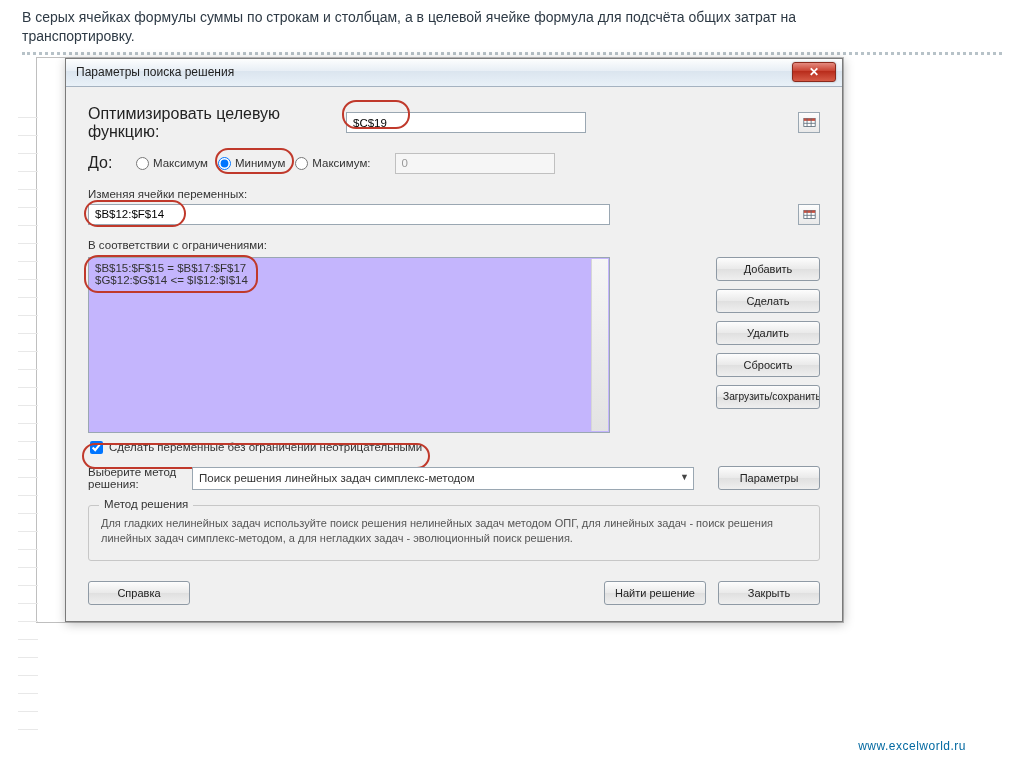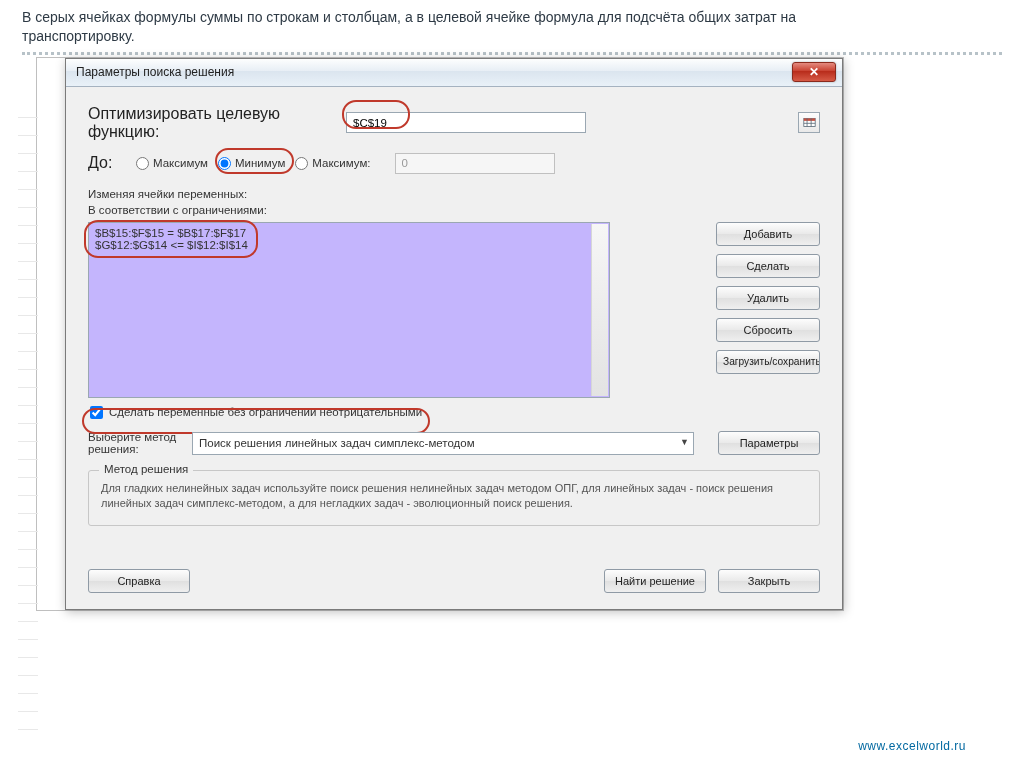--- a/index.html
+++ b/index.html
@@ -204,21 +204,21 @@
     font-size: 11px;
     color: #555;
     line-height: 1.35;
   }
   .btn-row-bottom{
     display:flex;
     margin-top: 20px;
     align-items: center;
   }
   .btn-spacer{ flex:1; }
-  .bottom-btn { width: 102px; margin-top: 23px; }
+  .bottom-btn { width: 102px; }
   .watermark{
     position:absolute;
     right: 58px;
     bottom: 14px;
     font-size: 12px;
     color: #0369a1;
     letter-spacing:.5px;
     font-family: Arial, sans-serif;
   }
   
@@ -281,20 +281,33 @@
           </label>
           <label class="radio-wrap">
             <input type="radio" name="tgt" style="">
             <span>Максимум:</span>
           </label>
           <input class="val-input" disabled="" value="0" style="">
           <div class="hl" style="left:127px; top:-5px; width:79px; height:26px;"></div>
         </div>
 
         <div class="section-lbl">Изменяя ячейки переменных:</div>
+        <div class="row" style="margin-bottom:14px; position:relative;">
+          <input class="wide-input" value="$B$12:$F$14" style="">
+          <div class="ref-btn">
+            <svg viewBox="0 0 16 12">
+                <rect x="1" y="1" width="14" height="10" fill="#fff" stroke="#5a6a78"></rect>
+                <rect x="1" y="1" width="14" height="3" fill="#c75040"></rect>
+                <line x1="5" y1="1" x2="5" y2="11" stroke="#5a6a78"></line>
+                <line x1="10" y1="1" x2="10" y2="11" stroke="#5a6a78"></line>
+                <line x1="1" y1="7" x2="15" y2="7" stroke="#5a6a78"></line>
+              </svg>
+          </div>
+          <div class="hl" style="left:-4px; top:-4px; width:102px; height:27px;"></div>
+        </div>
 
         <div class="section-lbl">В соответствии с ограничениями:</div>
         <div class="constraints-area" style="position:relative;">
           <div class="listbox">
             <div>$B$15:$F$15 = $B$17:$F$17</div>
             <div>$G$12:$G$14 &lt;= $I$12:$I$14</div>
           </div>
           <div class="btn-col">
             <div class="std-btn">Добавить</div>
             <div class="std-btn">Сделать</div>

